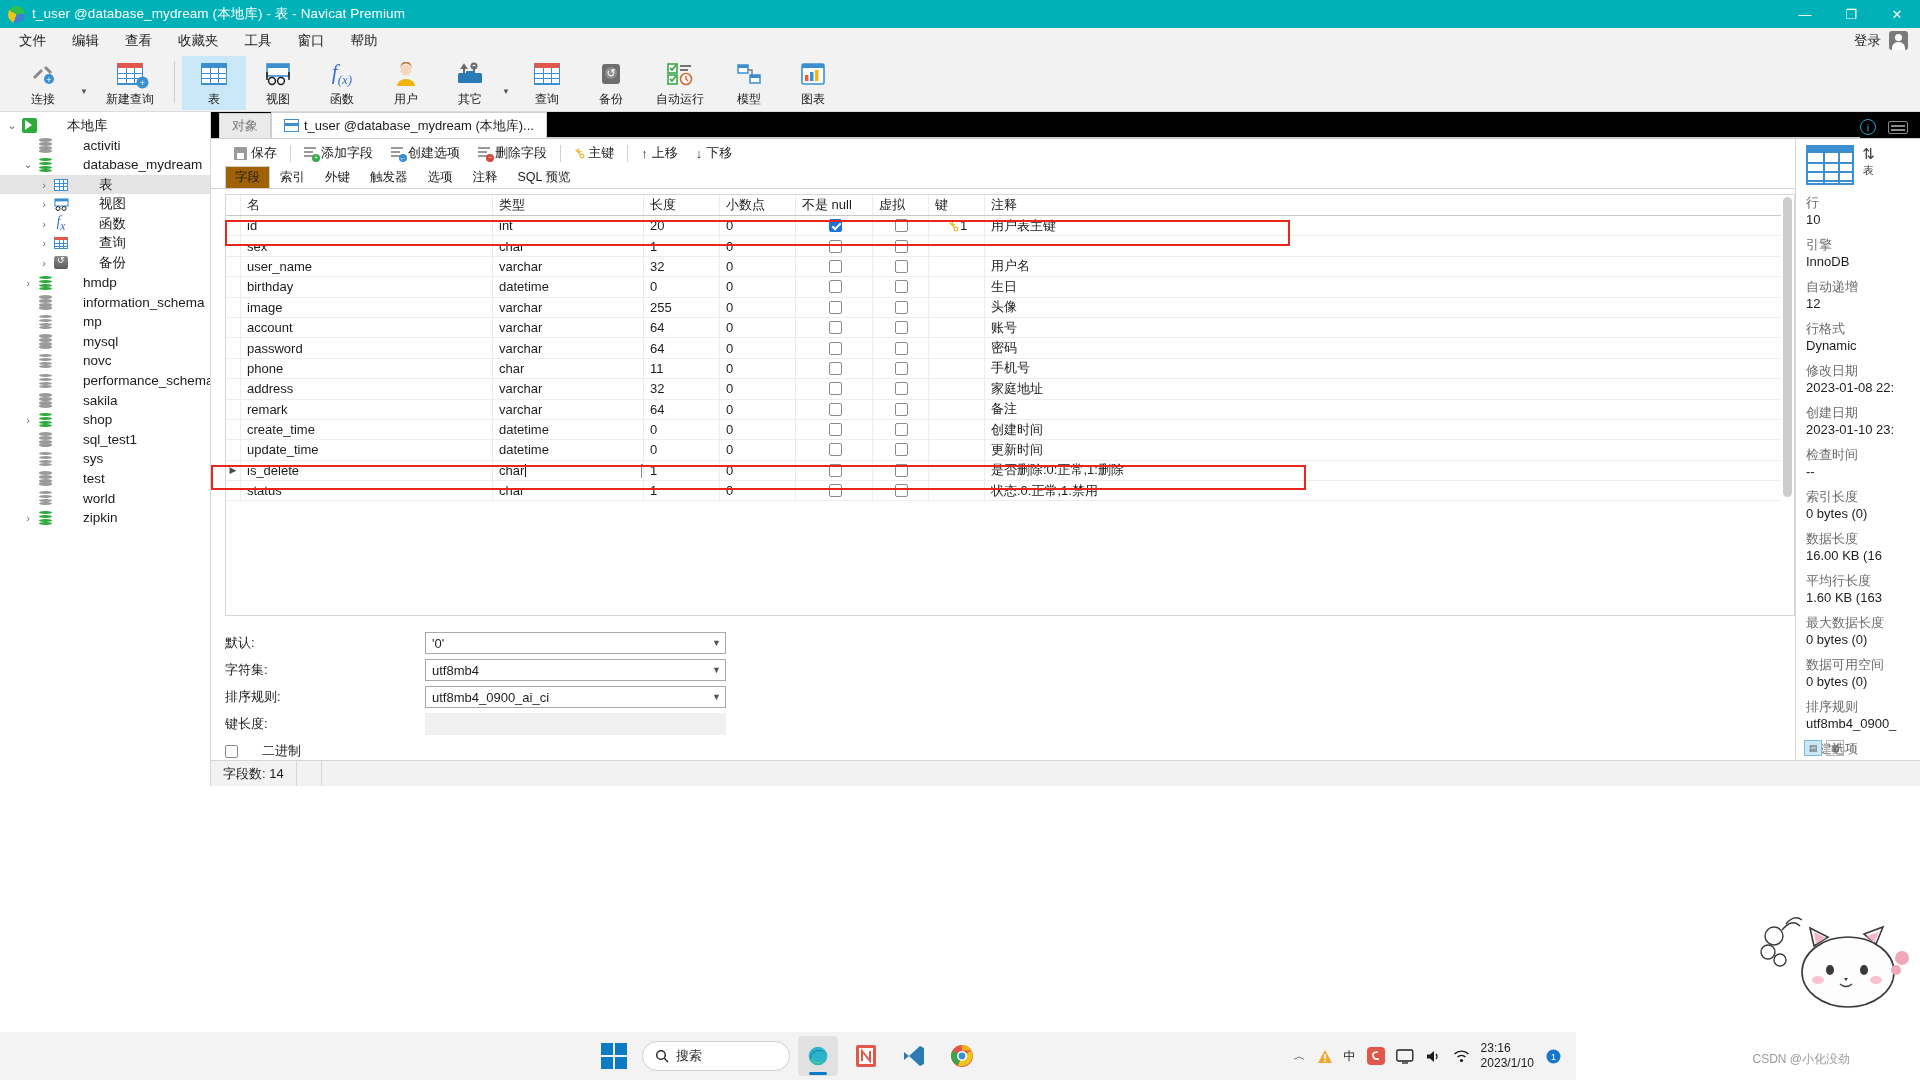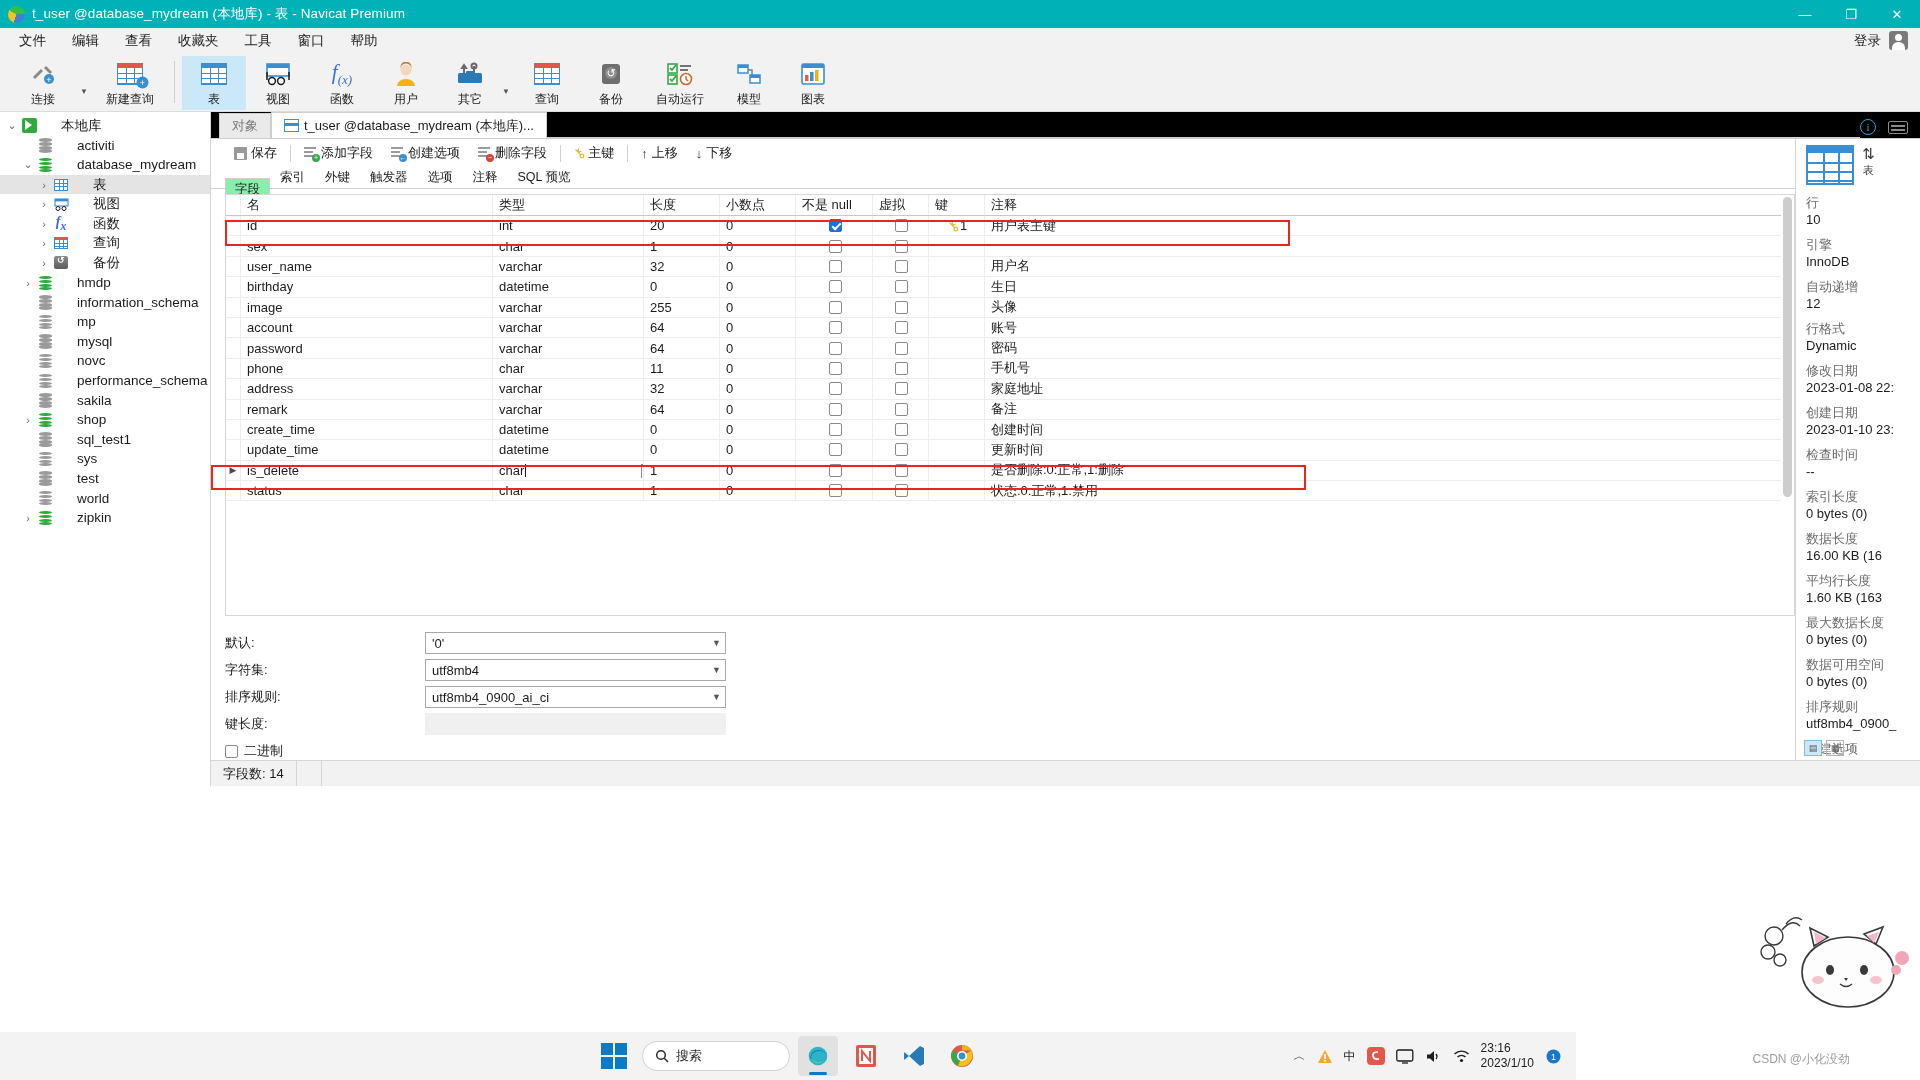--- a/index.html
+++ b/index.html
@@ -62,21 +62,21 @@
   .gridicon::after { content:""; position:absolute; top:0; bottom:0; left:8px; width:1.4px; background:#3b8ed0; box-shadow: 8px 0 0 #3b8ed0; }
   .gridicon.hdr { border-top: 5px solid #3b8ed0; }
   .gridicon.redtop { border-top: 5px solid #e2574c; }
 
   
   .body-row { display: flex; height: 674px; }
   .sidebar { width: 211px; background: #fff; border-right: 1px solid #d6d6d6; padding-top: 4px; overflow: hidden; }
   .tnode { height: 19.6px; display: flex; align-items: center; font-size: 13.5px; white-space: nowrap; }
   .tnode.sel { background: #e4e4e4; }
   .tw { width: 16px; text-align: center; color: #6d6d6d; font-size: 11px; flex: none; }
-  .tico { width: 18px; display: flex; align-items: center; justify-content: center; flex: none; margin-right: 11px; font-weight: bold; }
+  .tico { width: 18px; display: flex; align-items: center; justify-content: center; flex: none; margin-right: 17px; }
   .db-ic { width: 13px; height: 14px; position: relative; }
   .db-ic i { position: absolute; left: 0; width: 13px; height: 3.4px; border-radius: 50%; background: #9a9a9a; }
   .db-ic.green i { background: #2eab3c; }
   .db-ic i:nth-child(1){ top:0 } .db-ic i:nth-child(2){ top:4px } .db-ic i:nth-child(3){ top:8px } .db-ic i:nth-child(4){ top:11px }
   .conn-ic { width: 15px; height: 15px; background: #2eab3c; border-radius: 2px; position: relative; }
   .conn-ic::after { content:""; position:absolute; left:3px; top:2px; width:0; height:0; border-left: 7px solid #fff; border-top: 5px solid transparent; border-bottom: 5px solid transparent; }
   .mini-grid { width: 14px; height: 12px; border: 1.3px solid #3b8ed0; background:#fff; position:relative; }
   .mini-grid::before { content:""; position:absolute; left:0; right:0; top:3px; height:1px; background:#3b8ed0; box-shadow: 0 3px 0 #3b8ed0; }
   .mini-grid::after { content:""; position:absolute; top:0; bottom:0; left:4px; width:1px; background:#3b8ed0; box-shadow: 4px 0 0 #3b8ed0; }
   .mini-grid.red { border-color:#3b8ed0; border-top:3px solid #e2574c; }
@@ -115,21 +115,21 @@
   .fld-ic { width: 13px; height: 13px; position: relative; }
   .fld-ic i { position:absolute; left:0; height:2px; background:#9a9a9a; }
   .fld-ic i:nth-child(1){ top:0; width:12px } .fld-ic i:nth-child(2){ top:4px; width:9px } .fld-ic i:nth-child(3){ top:8px; width:12px }
   .badge { position:absolute; right:-3px; bottom:-2px; width:8px; height:8px; border-radius:50%; font-size:7px; color:#fff; display:flex; align-items:center; justify-content:center; line-height:1; }
   .badge.g { background:#36a84a; } .badge.r { background:#d9453c; } .badge.b { background:#3b8ed0; }
   .key-ic { color: #e8b21a; font-size: 14px; transform: rotate(-45deg); display:inline-block; }
 
   
   .subtabs { height: 22px; display: flex; align-items: flex-end; padding-left: 14px; border-bottom: 1px solid #cfcfcf; background:#fff; }
   .stab { font-size: 12.5px; padding: 2px 9px; border: 1px solid transparent; border-bottom: none; color:#1c1c1c; }
-  .stab.active { background: #86efac; border-color: #cfcfcf; position: relative; top: 12px; }
+  .stab.active { background: #a16207; border-color: #cfcfcf; position: relative; top: 0; }
 
   
   .gridwrap { position: relative; flex: 1; display: flex; min-height: 0; padding: 5px 0 0 14px; }
   .grid { flex: 1; border: 1px solid #d6d6d6; border-right: none; background: #fff; overflow: hidden; position: relative; }
   .grow { display: flex; height: 20.4px; align-items: center; border-bottom: 1px solid #ededed; font-size: 13px; }
   .grow.head { background: #fff; border-bottom: 1px solid #c8c8c8; height: 21px; }
   .gc { padding: 0 4px 0 6px; overflow: hidden; white-space: nowrap; display: flex; align-items: center; }
   .c-gutter { width: 14px; flex:none; padding:0; justify-content:center; color:#4a4a4a; font-size:9px;}
   .c-name { width: 251px; flex: none; }
   .c-type { width: 150px; flex: none; }
@@ -151,21 +151,21 @@
   
   .propform { padding: 14px 0 0 14px; background:#fff; }
   .prow { display: flex; align-items: center; height: 26px; margin-bottom: 1px; }
   .plabel { width: 200px; font-size: 13px; }
   .pinput {
     width: 301px; height: 22px; border: 1px solid #a8a8a8; background: #fff;
     display: flex; align-items: center; padding: 0 4px 0 6px; font-size: 13px;
   }
   .pinput.flat { border: none; background: #f0f0f0; }
   .pcaret { margin-left: auto; font-size: 9px; color: #555; }
-  .chkrow { display:flex; align-items:center; gap:6px; font-size:13px; }
+  .chkrow { display:flex; align-items:center; gap:24px; font-size:13px; }
 
   
   .infopanel { width: 125px; border-left: 1px solid #d6d6d6; background: #fff; padding: 6px 0 0 10px; overflow: hidden; position: relative; }
   .ip-top { display:flex; align-items:flex-start; gap: 8px; }
   .ip-bigicon { width: 48px; height: 40px; border: 2px solid #3b8ed0; background:#fff; position:relative; }
   .ip-bigicon::before { content:""; position:absolute; left:0; right:0; top:9px; height:1.6px; background:#3b8ed0; box-shadow:0 9px 0 #3b8ed0, 0 18px 0 #3b8ed0; }
   .ip-bigicon::after { content:""; position:absolute; top:0; bottom:0; left:15px; width:1.6px; background:#3b8ed0; box-shadow: 15px 0 0 #3b8ed0; }
   .ip-bigicon.hdr { border-top: 8px solid #3b8ed0; }
   .ip-side { font-size: 11px; color:#3a3a3a; text-align:center; }
   .ip-k { font-size: 13px; color: #6b6b6b; margin-top: 9px; }

